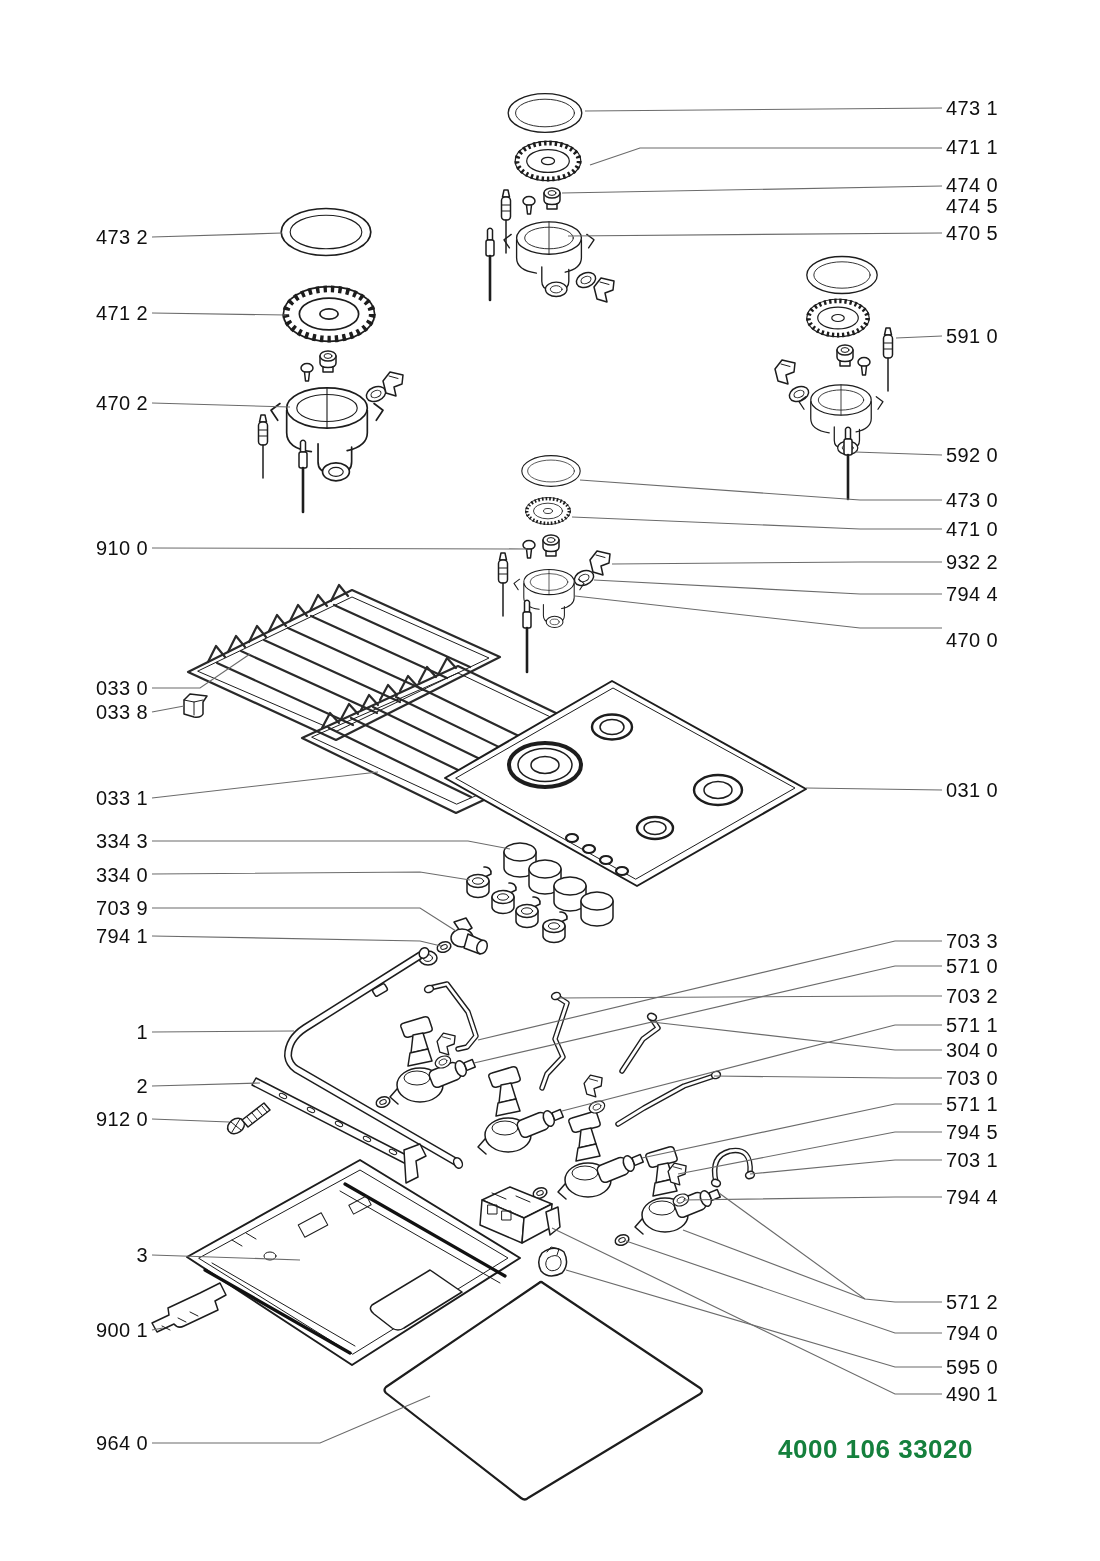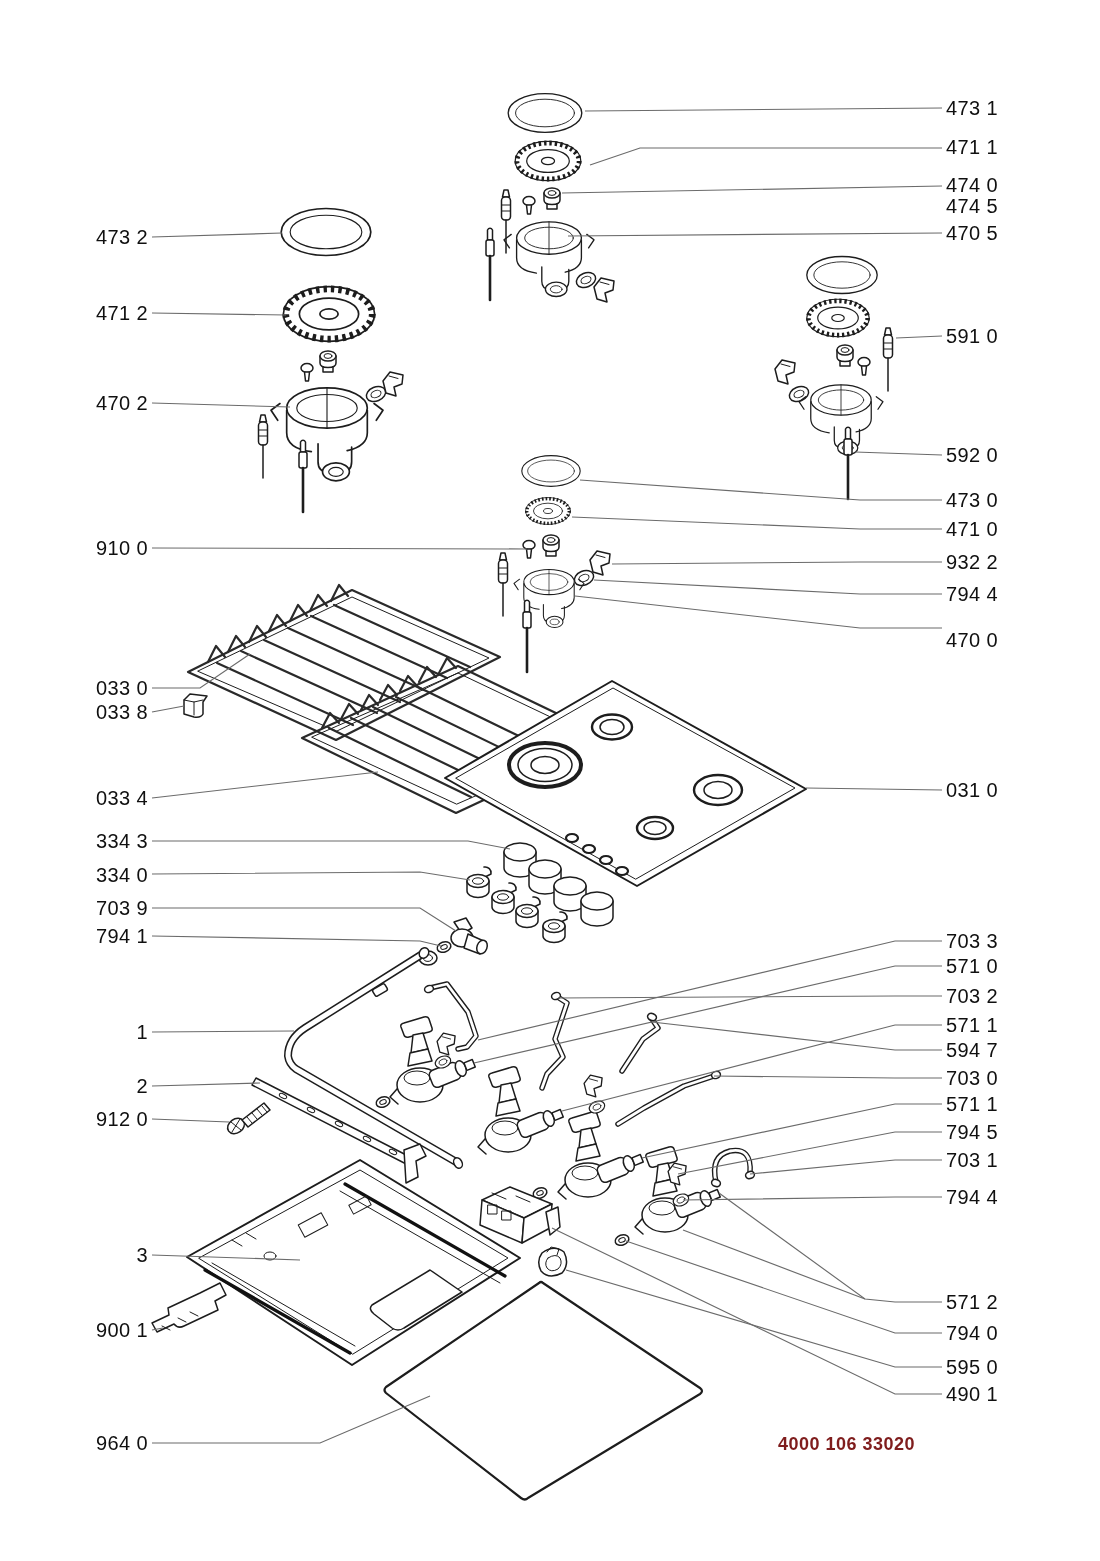--- a/index.html
+++ b/index.html
@@ -2,22 +2,22 @@
 <html><head>
 <meta charset="utf-8">
 <style>
   html,body{margin:0;padding:0;background:#fff;}
   .page{position:relative;width:1100px;height:1561px;background:#fff;overflow:hidden;
         font-family:"Liberation Sans",sans-serif;text-decoration:underline;}
   .page svg{position:absolute;left:0;top:0;}
   .part-label{position:absolute;font-size:20px;line-height:24px;color:#101010;
               white-space:nowrap;letter-spacing:.4px;}
   .part-label.left{text-align:left;}
-  .doc-code{position:absolute;left:778px;top:1434px;font-size:18px;font-weight:bold;
-            letter-spacing:.5px;color:#7f1d1d;}
+  .doc-code{position:absolute;left:778px;top:1434px;font-size:26px;font-weight:bold;
+            letter-spacing:.5px;color:#15803d;}
   .ln{fill:none;stroke:#1d1d1d;stroke-width:1.5;stroke-linecap:round;stroke-linejoin:round;}
   .lt{fill:none;stroke:#1d1d1d;stroke-width:1;stroke-linecap:round;stroke-linejoin:round;}
   .fw{fill:#fff;stroke:#1d1d1d;stroke-width:1.5;stroke-linejoin:round;stroke-linecap:round;}
   .teeth{fill:none;stroke:#1d1d1d;stroke-width:6;stroke-dasharray:3 3.6;}
   .tubo{fill:none;stroke:#1d1d1d;stroke-width:8;stroke-linecap:round;stroke-linejoin:round;}
   .tubi{fill:none;stroke:#fff;stroke-width:5;stroke-linecap:round;stroke-linejoin:round;}
   .tubo2{fill:none;stroke:#1d1d1d;stroke-width:5.5;stroke-linecap:round;stroke-linejoin:round;}
   .tubi2{fill:none;stroke:#fff;stroke-width:2.8;stroke-linecap:round;stroke-linejoin:round;}
   .leader{fill:none;stroke:#6b6b6b;stroke-width:1.15;}
   .wire{fill:none;stroke:#2a2a2a;stroke-width:2.2;stroke-linecap:round;stroke-linejoin:round;}
@@ -394,37 +394,37 @@
       <div class="part-label right" style="left: 946px; top: 488px;">473 0</div>
       <div class="part-label right" style="left: 946px; top: 517px;">471 0</div>
       <div class="part-label right" style="left: 946px; top: 550px;">932 2</div>
       <div class="part-label right" style="left: 946px; top: 582px;">794 4</div>
       <div class="part-label right" style="left: 946px; top: 616px; margin-top: 12px;">470 0</div>
       <div class="part-label right" style="left: 946px; top: 778px;">031 0</div>
       <div class="part-label right" style="left: 946px; top: 929px;">703 3</div>
       <div class="part-label right" style="left: 946px; top: 954px;">571 0</div>
       <div class="part-label right" style="left: 946px; top: 984px;">703 2</div>
       <div class="part-label right" style="left: 946px; top: 1013px;">571 1</div>
-      <div class="part-label right" style="left: 946px; top: 1038px;">594 7</div>
+      <div class="part-label right" style="left: 946px; top: 1038px;">304 0</div>
       <div class="part-label right" style="left: 946px; top: 1066px;">703 0</div>
       <div class="part-label right" style="left: 946px; top: 1092px;">571 1</div>
       <div class="part-label right" style="left: 946px; top: 1120px;">794 5</div>
       <div class="part-label right" style="left: 946px; top: 1148px;">703 1</div>
       <div class="part-label right" style="left: 946px; top: 1185px;">794 4</div>
       <div class="part-label right" style="left: 946px; top: 1290px;">571 2</div>
       <div class="part-label right" style="left: 946px; top: 1321px;">794 0</div>
       <div class="part-label right" style="left: 946px; top: 1355px;">595 0</div>
       <div class="part-label right" style="left: 946px; top: 1382px;">490 1</div>
       <div class="part-label left" style="right: 952px; top: 225px;">473 2</div>
       <div class="part-label left" style="right: 952px; top: 301px;">471 2</div>
       <div class="part-label left" style="right: 952px; top: 391px;">470 2</div>
       <div class="part-label left" style="right: 952px; top: 536px;">910 0</div>
       <div class="part-label left" style="right: 952px; top: 676px;">033 0</div>
       <div class="part-label left" style="right: 952px; top: 700px; margin-left: 19px;">033 8</div>
-      <div class="part-label left" style="right: 952px; top: 786px;">033 4</div>
+      <div class="part-label left" style="right: 952px; top: 786px;">033 1</div>
       <div class="part-label left" style="right: 952px; top: 829px;">334 3</div>
       <div class="part-label left" style="right: 952px; top: 863px;">334 0</div>
       <div class="part-label left" style="right: 952px; top: 896px;">703 9</div>
       <div class="part-label left" style="right: 952px; top: 924px;">794 1</div>
       <div class="part-label left" style="right: 952px; top: 1020px;">1</div>
       <div class="part-label left" style="right: 952px; top: 1074px;">2</div>
       <div class="part-label left" style="right: 952px; top: 1107px;">912 0</div>
       <div class="part-label left" style="right: 952px; top: 1243px;">3</div>
       <div class="part-label left" style="right: 952px; top: 1318px;">900 1</div>
       <div class="part-label left" style="right: 952px; top: 1431px;">964 0</div>

